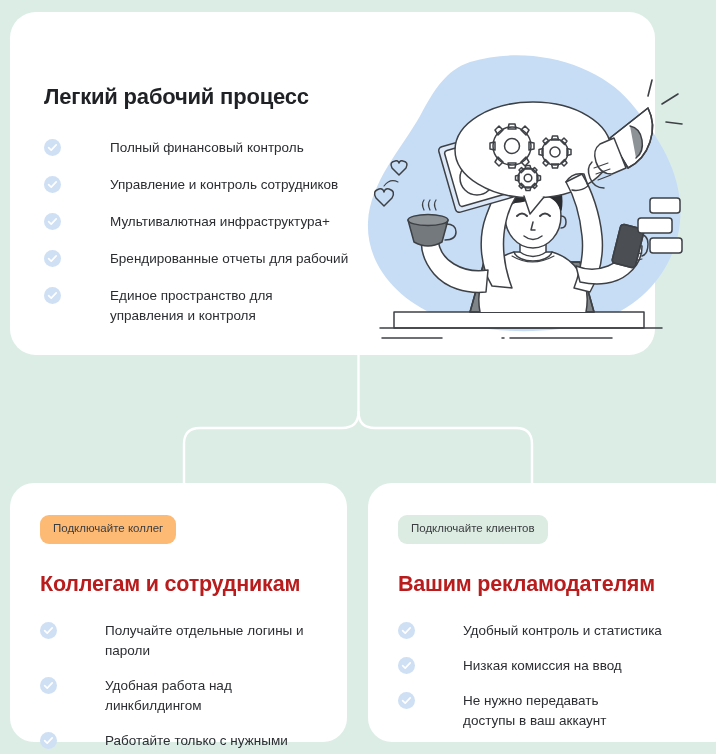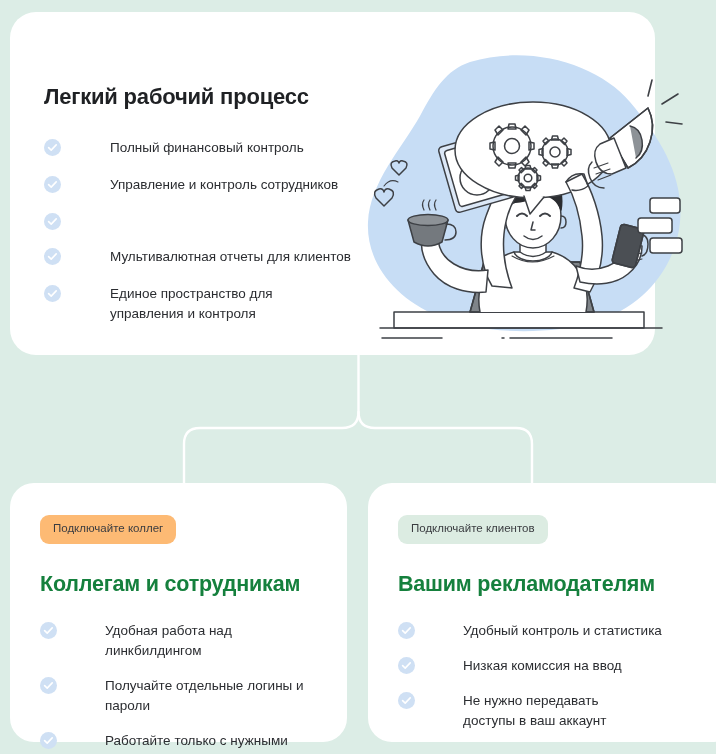--- a/index.html
+++ b/index.html
@@ -124,21 +124,21 @@
     padding: 8px 13px 9px 13px;
     border-radius: 9px;
     line-height: 1;
   }
   .badge-peach { background: #fdba74; }
   .badge-green { background: #dcece2; }
 
   .heading-bottom {
     font-size: 21.5px;
     font-weight: bold;
-    color: #15803d;
+    color: #b91c1c;
     letter-spacing: -0.2px;
     margin: 28px 0 24px 0;
   }
   .bc-inner ul.features li { margin-bottom: 15px; }
   .check-b { width: 17px; height: 17px; margin-right: 13px; }
 </style>
 </head>
 <body>
 
 <svg class="connector" viewBox="0 0 716 160" width="716" height="160">
@@ -169,28 +169,29 @@
             </svg>
         </span>
         <span class="feat-text">Управление и контроль сотрудников</span>
       </li>
       <li>
         <span class="check">
           <svg width="11" height="11" viewBox="0 0 11 11">
               <path d="M1.6 5.6 L4.2 8.1 L9.2 2.9" fill="none" stroke="#ffffff" stroke-width="1.6" stroke-linecap="round" stroke-linejoin="round"></path>
             </svg>
         </span>
+        <span class="feat-text">Мультивалютная инфраструктура+</span>
       </li>
       <li>
         <span class="check">
           <svg width="11" height="11" viewBox="0 0 11 11">
               <path d="M1.6 5.6 L4.2 8.1 L9.2 2.9" fill="none" stroke="#ffffff" stroke-width="1.6" stroke-linecap="round" stroke-linejoin="round"></path>
             </svg>
         </span>
-        <span class="feat-text">Мультивалютная отчеты для клиентов</span>
+        <span class="feat-text">Брендированные отчеты для рабочий</span>
       </li>
       <li>
         <span class="check">
           <svg width="11" height="11" viewBox="0 0 11 11">
               <path d="M1.6 5.6 L4.2 8.1 L9.2 2.9" fill="none" stroke="#ffffff" stroke-width="1.6" stroke-linecap="round" stroke-linejoin="round"></path>
             </svg>
         </span>
         <span class="feat-text" style="max-width:195px;">Единое пространство для управления и контроля</span>
       </li>
     </ul>
@@ -357,29 +358,29 @@
   <div class="bc-inner">
     <span class="badge badge-peach">Подключайте коллег</span>
     <h2 class="heading-bottom">Коллегам и сотрудникам</h2>
     <ul class="features">
       <li>
         <span class="check check-b">
           <svg width="11" height="11" viewBox="0 0 11 11">
               <path d="M1.6 5.6 L4.2 8.1 L9.2 2.9" fill="none" stroke="#ffffff" stroke-width="1.6" stroke-linecap="round" stroke-linejoin="round"></path>
             </svg>
         </span>
+        <span class="feat-text">Получайте отдельные логины и пароли</span>
+      </li>
+      <li>
+        <span class="check check-b">
+          <svg width="11" height="11" viewBox="0 0 11 11">
+              <path d="M1.6 5.6 L4.2 8.1 L9.2 2.9" fill="none" stroke="#ffffff" stroke-width="1.6" stroke-linecap="round" stroke-linejoin="round"></path>
+            </svg>
+        </span>
         <span class="feat-text">Удобная работа над линкбилдингом</span>
-      </li>
-      <li>
-        <span class="check check-b">
-          <svg width="11" height="11" viewBox="0 0 11 11">
-              <path d="M1.6 5.6 L4.2 8.1 L9.2 2.9" fill="none" stroke="#ffffff" stroke-width="1.6" stroke-linecap="round" stroke-linejoin="round"></path>
-            </svg>
-        </span>
-        <span class="feat-text">Получайте отдельные логины и пароли</span>
       </li>
       <li>
         <span class="check check-b">
           <svg width="11" height="11" viewBox="0 0 11 11">
               <path d="M1.6 5.6 L4.2 8.1 L9.2 2.9" fill="none" stroke="#ffffff" stroke-width="1.6" stroke-linecap="round" stroke-linejoin="round"></path>
             </svg>
         </span>
         <span class="feat-text" style="max-width:200px;">Работайте только с нужными проектами</span>
       </li>
     </ul>

